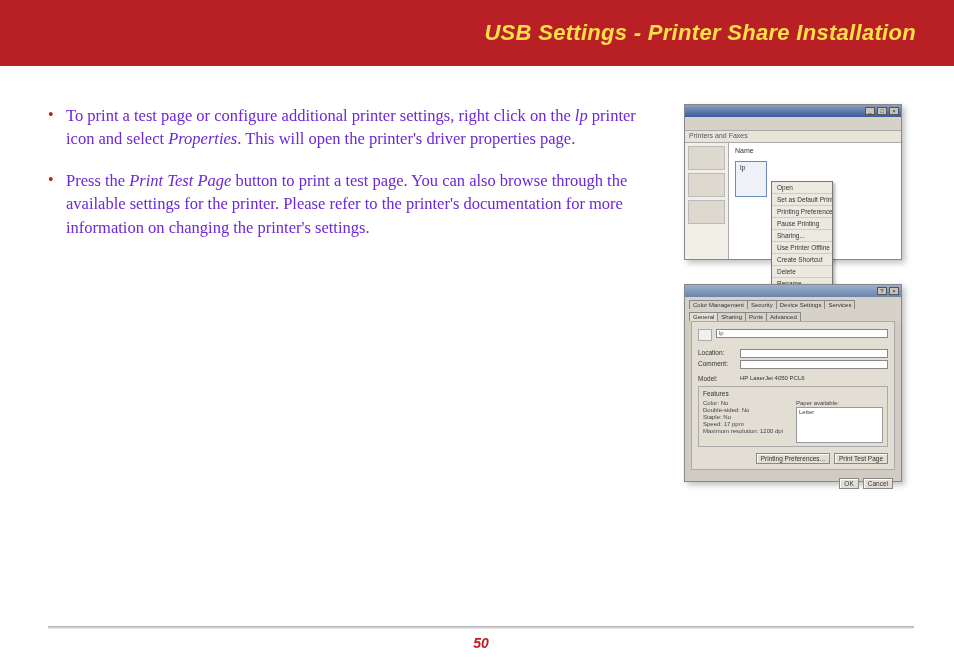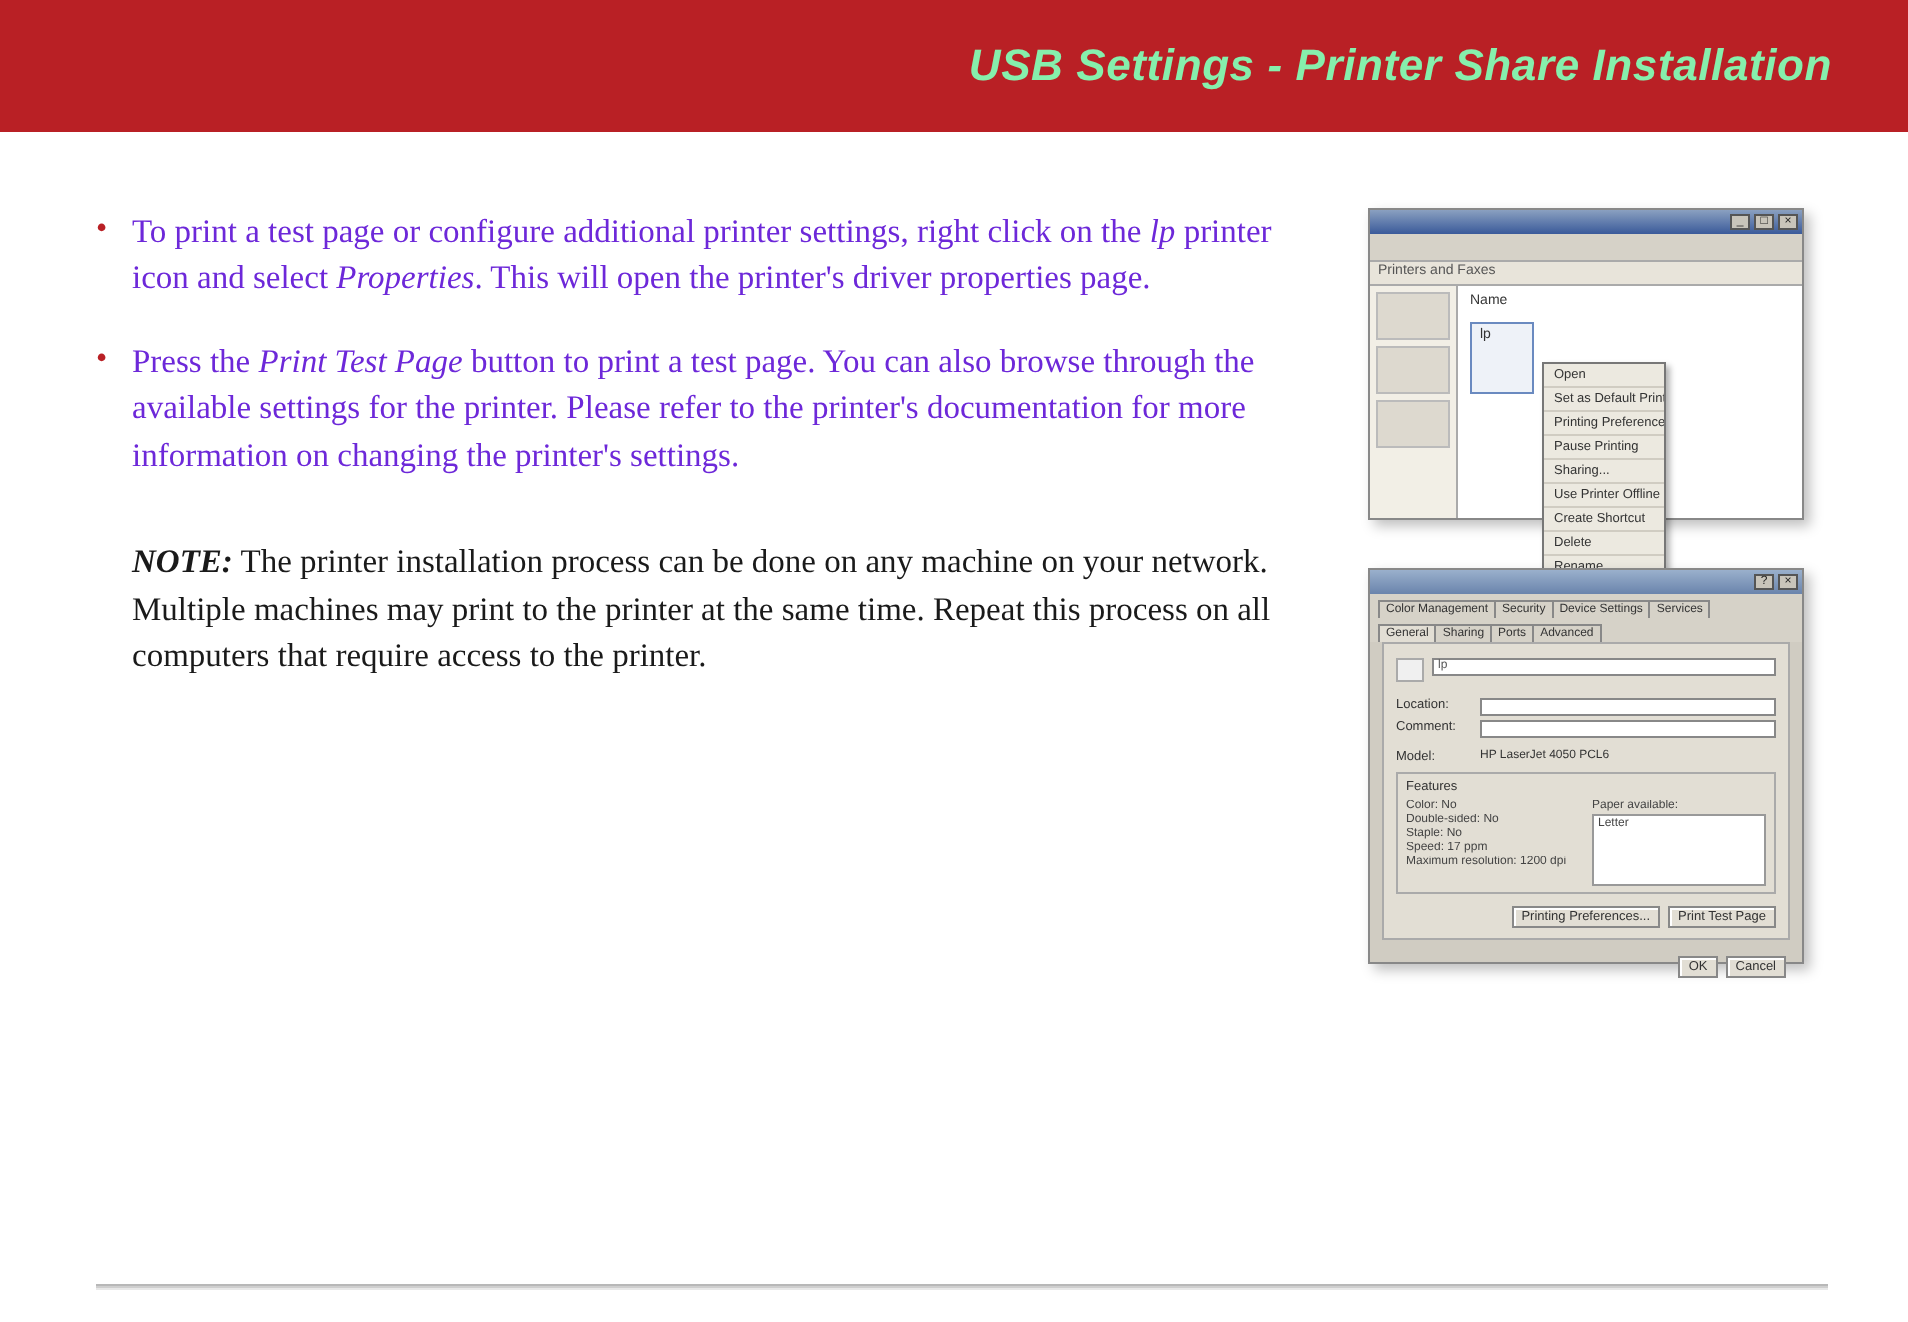--- a/index.html
+++ b/index.html
@@ -14,21 +14,21 @@
   .header-bar {
     background: #b92025;
     height: 66px;
     width: 100%;
     display: flex;
     align-items: center;
     justify-content: flex-end;
     padding-right: 38px;
   }
   .header-title {
-    color: #86efac;
+    color: #fde047;
     font-family: 'Segoe UI', Arial, sans-serif;
     font-style: italic;
     font-weight: 600;
     font-size: 22px;
     letter-spacing: 0.3px;
   }
   .content {
     display: flex;
     padding: 38px 40px 0 48px;
   }
@@ -251,23 +251,20 @@
       </div>
     </div>
 
     <div class="bullet-item">
       <div class="bullet">•</div>
       <div class="bullet-text">
         <span>Press the </span><span class="italic">Print Test Page</span><span> button to print a test page.  You can also browse through the available settings for the printer.  Please refer to the printer's documentation for more information on changing the printer's settings.</span>
       </div>
     </div>
 
-    <div class="note-block">
-      <span class="note-label">NOTE:</span><span>  The printer installation process can be done on any machine on your network.  Multiple machines may print to the printer at the same time.  Repeat this process on all computers that require access to the printer.</span>
-    </div>
 
   </div>
 
   <div class="image-col">
 
     <div class="shot shot1">
       <div class="titlebar">
         <div class="winbtn">_</div>
         <div class="winbtn">□</div>
         <div class="winbtn">×</div>
@@ -362,13 +359,14 @@
         <div class="btn">OK</div>
         <div class="btn">Cancel</div>
       </div>
     </div>
 
   </div>
 </div>
 
 <div class="footer">
   <div class="footer-line"></div>
+  <div class="page-num">50</div>
 </div>
 
 </body></html>

